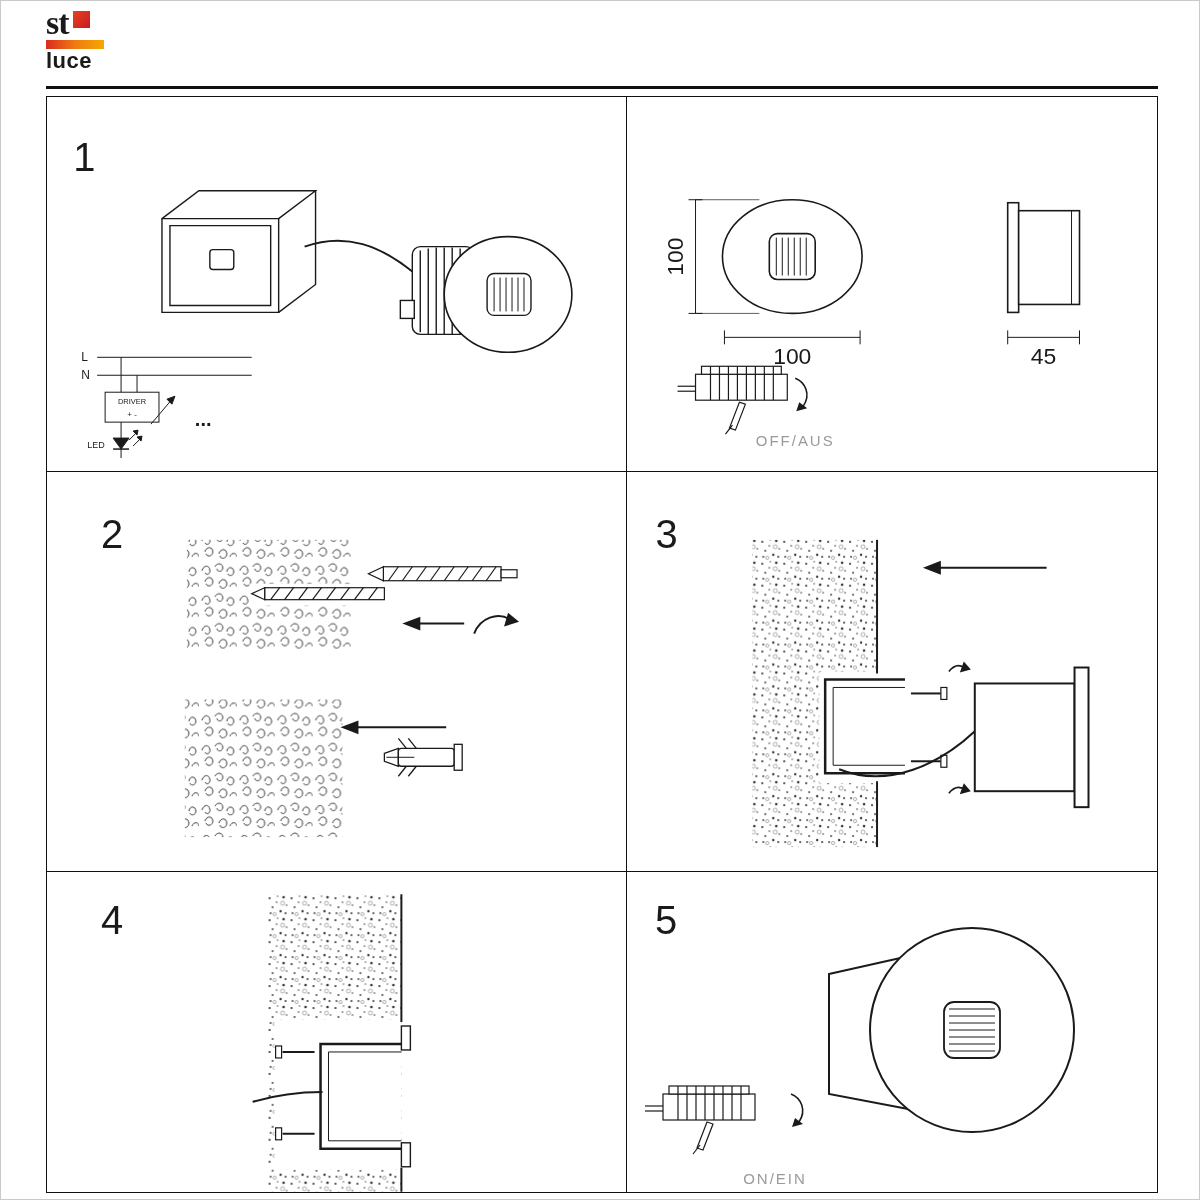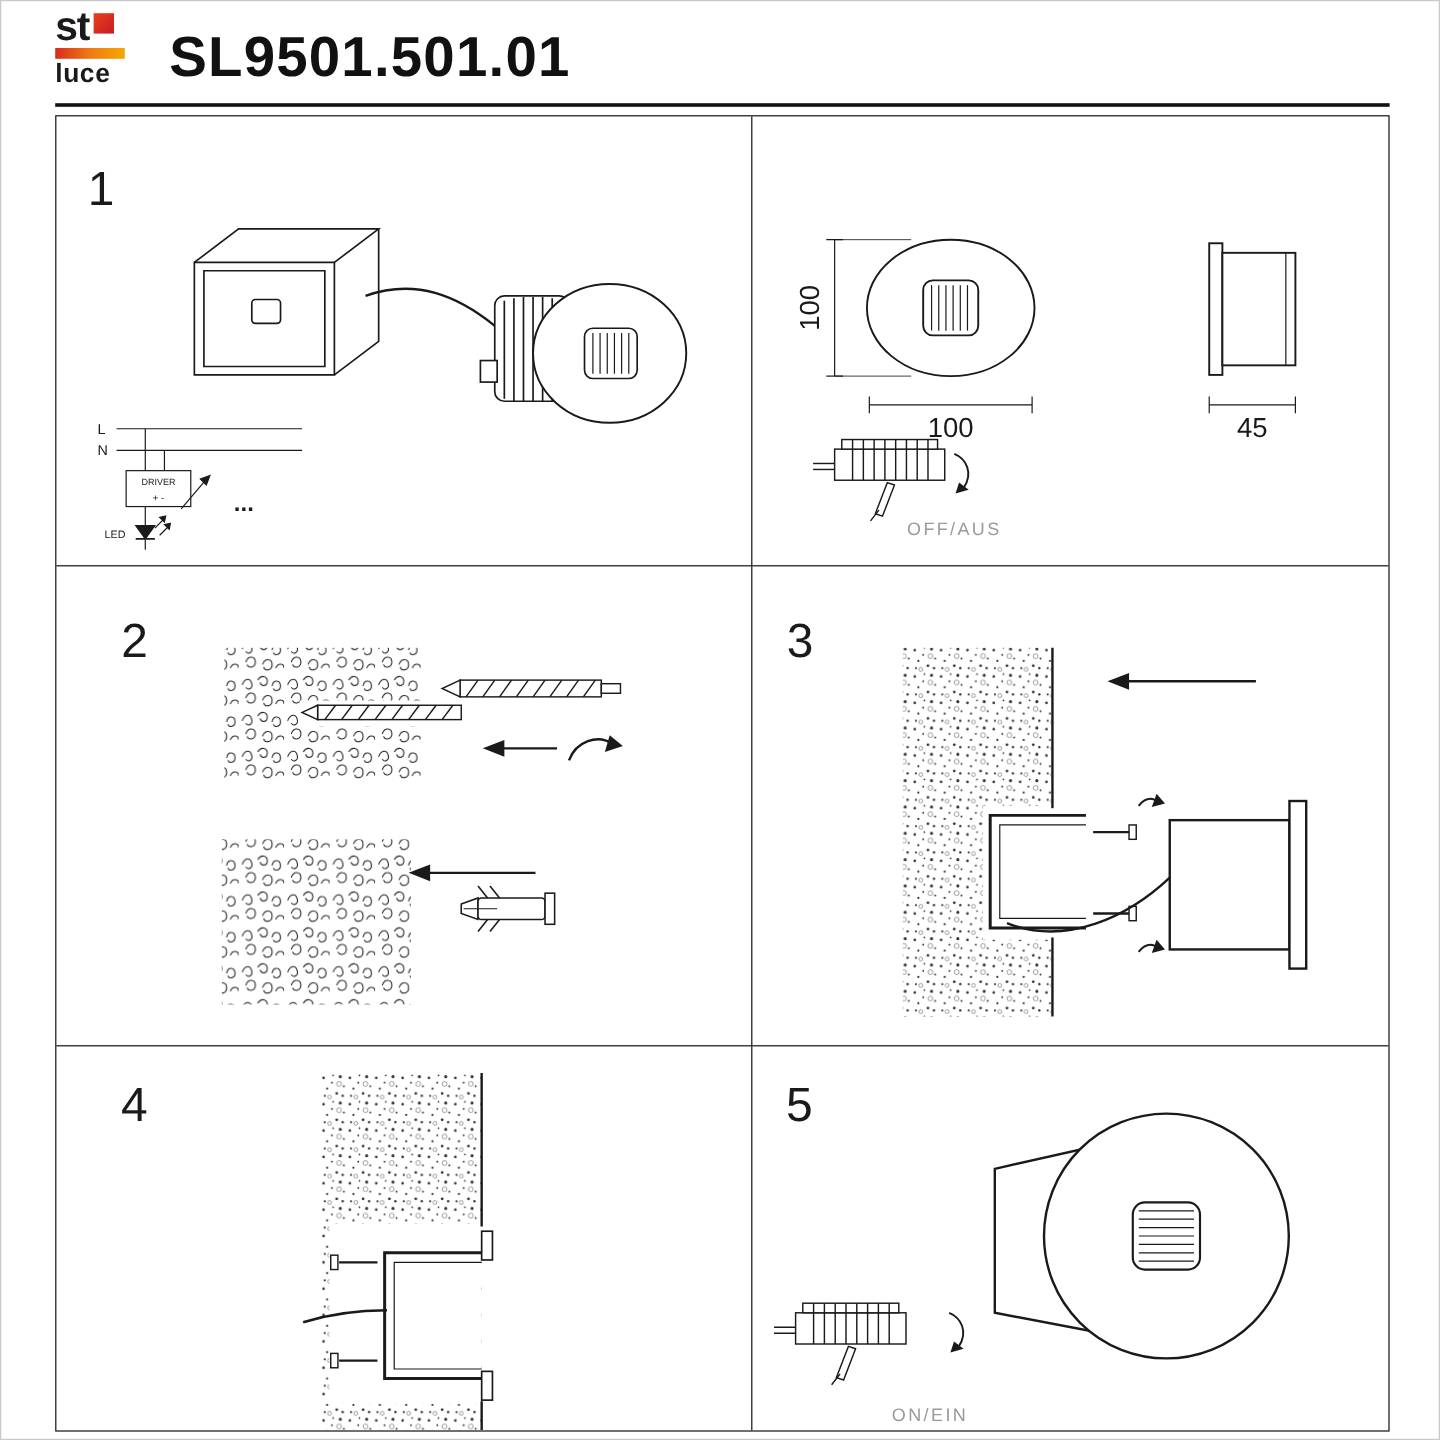--- a/index.html
+++ b/index.html
@@ -4,21 +4,21 @@
 <style>
   * { margin:0; padding:0; box-sizing:border-box; }
   html,body { width:1200px; height:1200px; background:#fff; }
   body { font-family:"Liberation Sans", sans-serif; color:#1a1a1a; position:relative; }
   .page { position:absolute; inset:0; background:#fff; border:1px solid #c9c9c9; }
 
   
   .header { position:absolute; left:45px; top:6px; width:1112px; height:80px; }
   .logo { position:absolute; left:0; top:2px; width:70px; }
   .logo-row1 { display:flex; align-items:flex-start; gap:4px; }
-  .logo-st { font-size:34px; font-weight:bold; line-height:0.82; letter-spacing:-1px; }
+  .logo-st { font-size:34px; font-weight:bold; line-height:0.82; letter-spacing:-1px;font-family:Liberation Serif, serif; }
   .logo-sq { width:17px; height:17px; background:linear-gradient(135deg,#e8411e,#c81b24); margin-top:2px; }
   .logo-bar { height:9px; width:58px; background:linear-gradient(90deg,#d92b1f,#ef7a12,#f6a800); margin:3px 0 2px; }
   .logo-luce { font-size:22px; font-weight:bold; line-height:0.9; letter-spacing:0.5px; display:block; }
   .title { position:absolute; left:95px; top:12px; font-size:47px; font-weight:bold; letter-spacing:1px; color:#111; }
   .header-rule { position:absolute; left:45px; top:85px; width:1112px; height:3px; background:#111; }
 
   
   .grid { position:absolute; left:45px; top:95px; width:1112px; height:1097px;
           display:grid; grid-template-columns:580px 530px; grid-template-rows:375px 400px 320px;
           border:1px solid #111; background:#fff; }
@@ -40,21 +40,20 @@
 
   <div class="header">
     <div class="logo">
       <div class="logo-row1">
         <span class="logo-st">st</span>
         <span class="logo-sq"></span>
       </div>
       <div class="logo-bar"></div>
       <span class="logo-luce">luce</span>
     </div>
-    <div class="title">SL9501.501.01</div>
   </div>
   <div class="header-rule"></div>
 
   <div class="grid">
 
     <div class="panel">
       <svg viewBox="0 0 580 375">
         <text class="step-num" x="26" y="74">1</text>
 
         <g stroke="#1a1a1a" stroke-width="1.4" fill="none">

